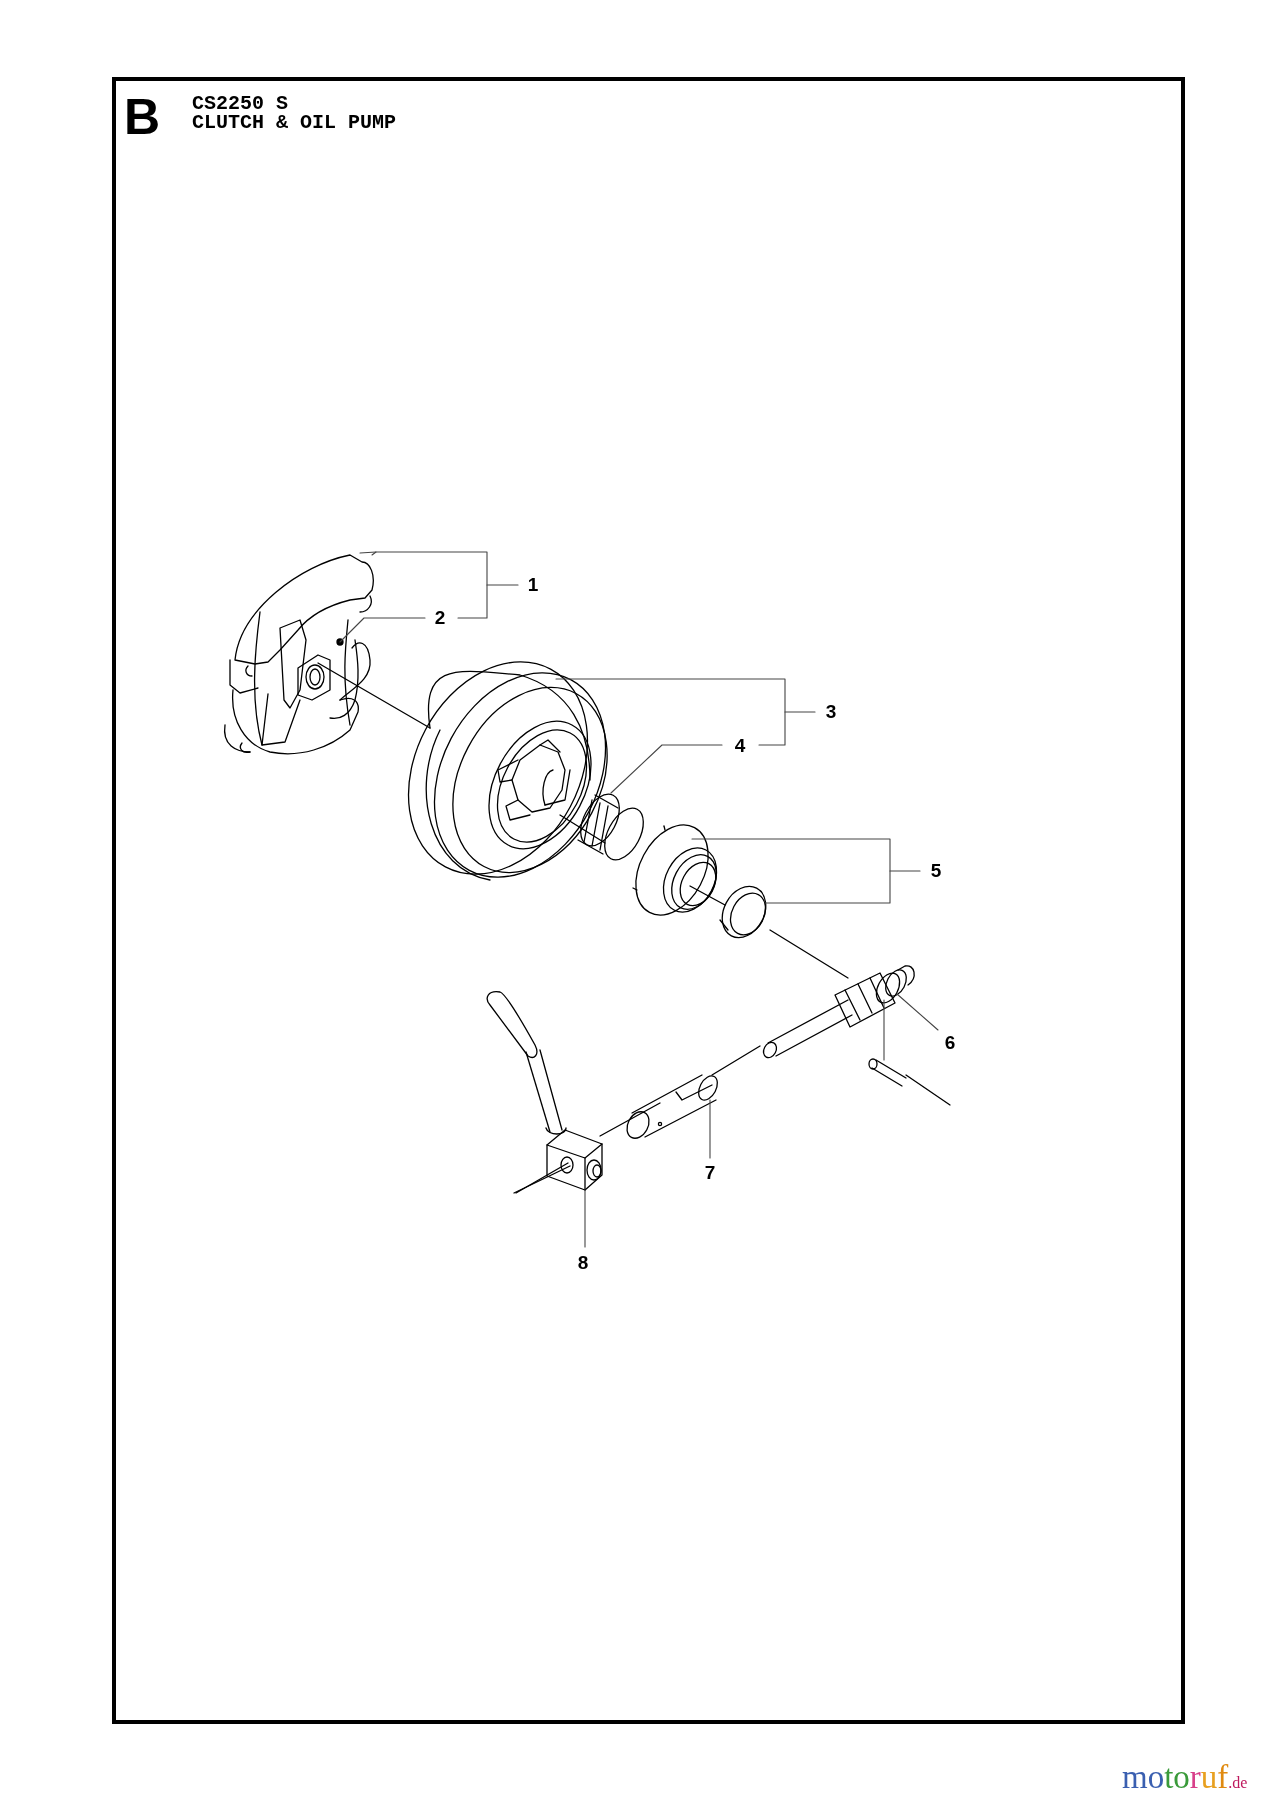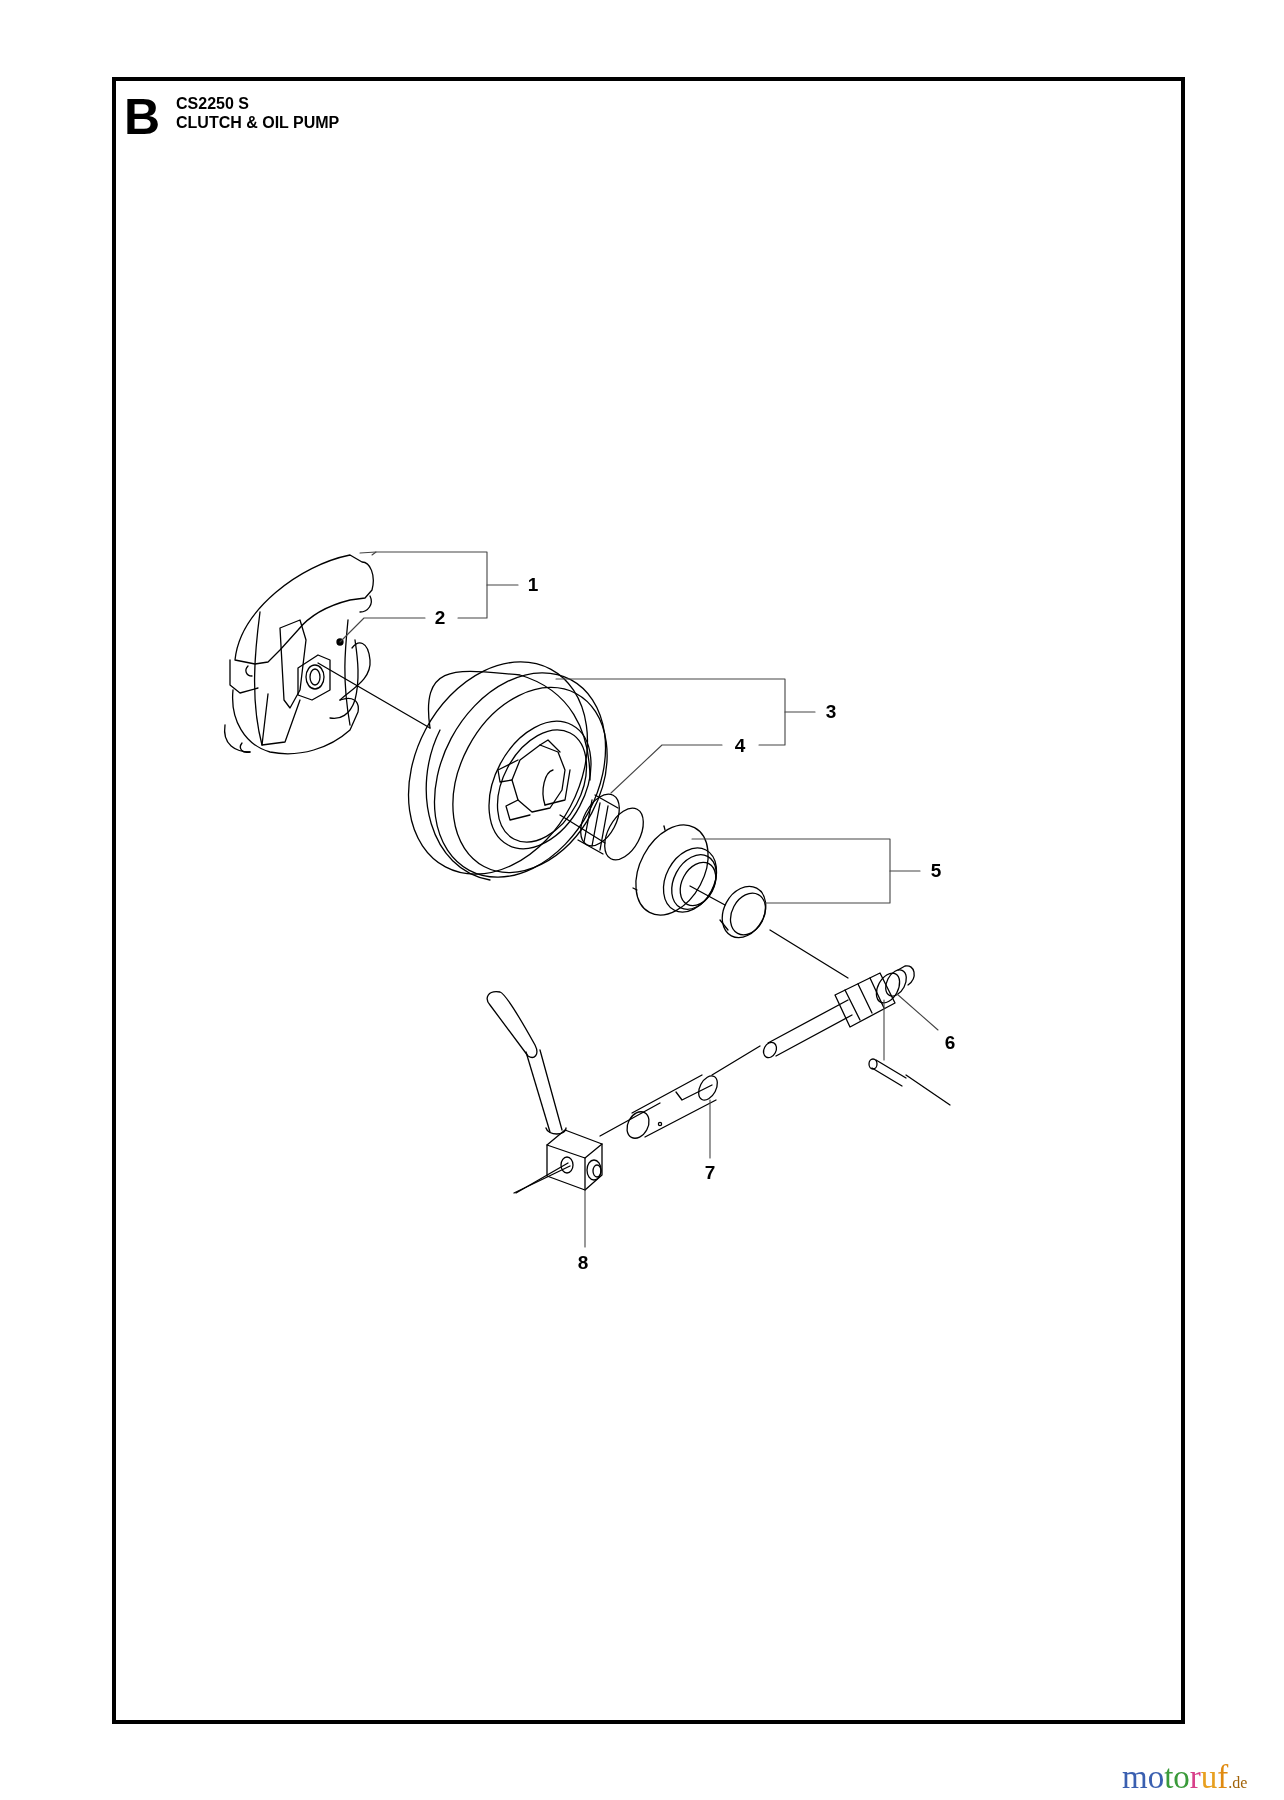--- a/index.html
+++ b/index.html
@@ -1,24 +1,24 @@
 <!DOCTYPE html>
 <html><head>
 <meta charset="utf-8">
 <style>
   html, body { margin: 0; padding: 0; background: #ffffff; }
   body { width: 1284px; height: 1800px; position: relative; overflow: hidden; font-family: "Liberation Sans", sans-serif; }
   .frame { position: absolute; left: 112px; top: 77px; width: 1065px; height: 1639px; border: 4px solid #000; box-sizing: content-box; }
   .section-letter { position: absolute; left: 124px; top: 92px; font-family: "Liberation Sans", sans-serif; font-weight: bold; font-size: 50px; line-height: 50px; color: #000; }
-  .title-block { position: absolute; left: 176px; top: 94px; font-family: Liberation Sans, sans-serif; font-weight: bold; font-size: 16px; line-height: 19px; color: #000; }
+  .title-block { position: absolute; left: 192px; top: 94px; font-family: Liberation Mono, monospace; font-weight: bold; font-size: 20px; line-height: 19px; color: #000; }
   .title-block div { white-space: nowrap; }
   .drawing { position: absolute; left: 0; top: 0; width: 1284px; height: 1800px; }
   .callout { position: absolute; font-family: "Liberation Sans", sans-serif; font-weight: bold; font-size: 19px; line-height: 20px; color: #000; transform: translate(-50%, -50%); }
   .watermark { position: absolute; left: 1122px; top: 1760px; font-family: "Liberation Serif", serif; font-size: 33px; line-height: 34px; white-space: nowrap; }
-  .watermark .suffix { font-size: 16px; color: #a16207; }
+  .watermark .suffix { font-size: 16px; color: #be185d; }
 </style>
 </head>
 <body>
 
 <div class="frame"></div>
 
 <div class="section-letter">B</div>
 <div class="title-block">
   <div>CS2250 S</div>
   <div>CLUTCH &amp; OIL PUMP</div>

